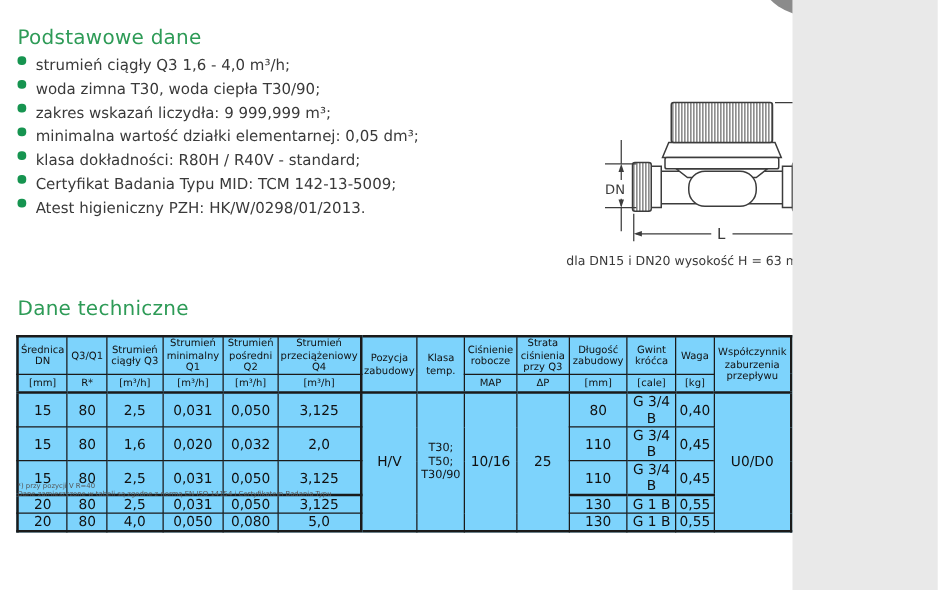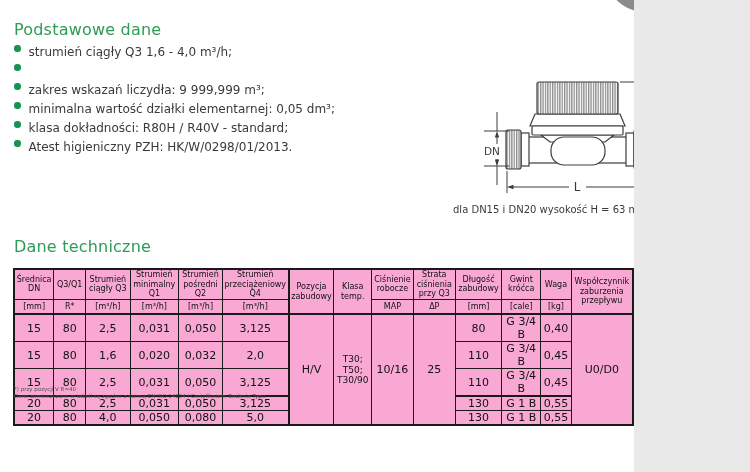--- a/index.html
+++ b/index.html
@@ -24,21 +24,21 @@
   .fig{fill:#ffffff;stroke:var(--line-gray);stroke-width:1.2;}
   .knf{fill:url(#kn);stroke:var(--line-gray);stroke-width:1.2;}
   .ln{fill:none;stroke:var(--line-gray);stroke-width:1;}
   .arr{fill:var(--line-gray);stroke:none;}
   .dimtxt{fill:var(--text-dark);font-size:12px;font-family:"DejaVu Sans",sans-serif;}
   .dimtxt-sm{fill:var(--text-dark);font-size:10.5px;font-family:"DejaVu Sans",sans-serif;}
   .caption{position:absolute;left:453px;top:204px;width:300px;text-align:left;
        font-size:10px;color:var(--text-dark);}
   .twrap{position:absolute;left:13px;top:268px;}
   table.dtable{border-collapse:collapse;table-layout:fixed;border:2px solid var(--table-ink);
-       background:#f9a8d4;}
+       background:#7dd3fc;}
   .dtable th,.dtable td{border:1px solid var(--table-ink);text-align:center;
        vertical-align:middle;padding:0 1px;font-weight:400;color:#111;overflow:hidden;}
   .dtable th{font-size:8px;line-height:1.2;}
   .dtable td{font-size:11px;}
   tr.hrow{height:29px;}
   tr.urow{height:15px;}
   tr.drow{height:13px;}
   tr.urow th{border-bottom-width:2px;}
   th.span2{border-bottom-width:2px;}
   td.tl, th.tl{border-left-width:2px;}
@@ -56,32 +56,37 @@
 
   <h1 class="sec-title" id="title-basic">Podstawowe dane</h1>
 
   <div class="bullets">
     <div class="bi">
         <span class="dot"></span>
         <span class="bt">strumień ciągły Q3 1,6 - 4,0 m³/h;</span>
       </div>
     <div class="bi">
         <span class="dot"></span>
+        <span class="bt">woda zimna T30,  woda ciepła T30/90;</span>
       </div>
     <div class="bi">
         <span class="dot"></span>
         <span class="bt">zakres wskazań liczydła:  9 999,999 m³;</span>
       </div>
     <div class="bi">
         <span class="dot"></span>
         <span class="bt">minimalna wartość działki elementarnej:  0,05 dm³;</span>
       </div>
     <div class="bi">
         <span class="dot"></span>
         <span class="bt">klasa dokładności: R80H / R40V - standard;</span>
+      </div>
+    <div class="bi">
+        <span class="dot"></span>
+        <span class="bt">Certyfikat Badania Typu MID: TCM 142-13-5009;</span>
       </div>
     <div class="bi">
         <span class="dot"></span>
         <span class="bt">Atest higieniczny PZH: HK/W/0298/01/2013.</span>
       </div>
   </div>
 
   <svg class="drawing" viewBox="455 70 295 150">
     <defs>
       <pattern id="kn" patternUnits="userSpaceOnUse" width="2.4" height="3">

